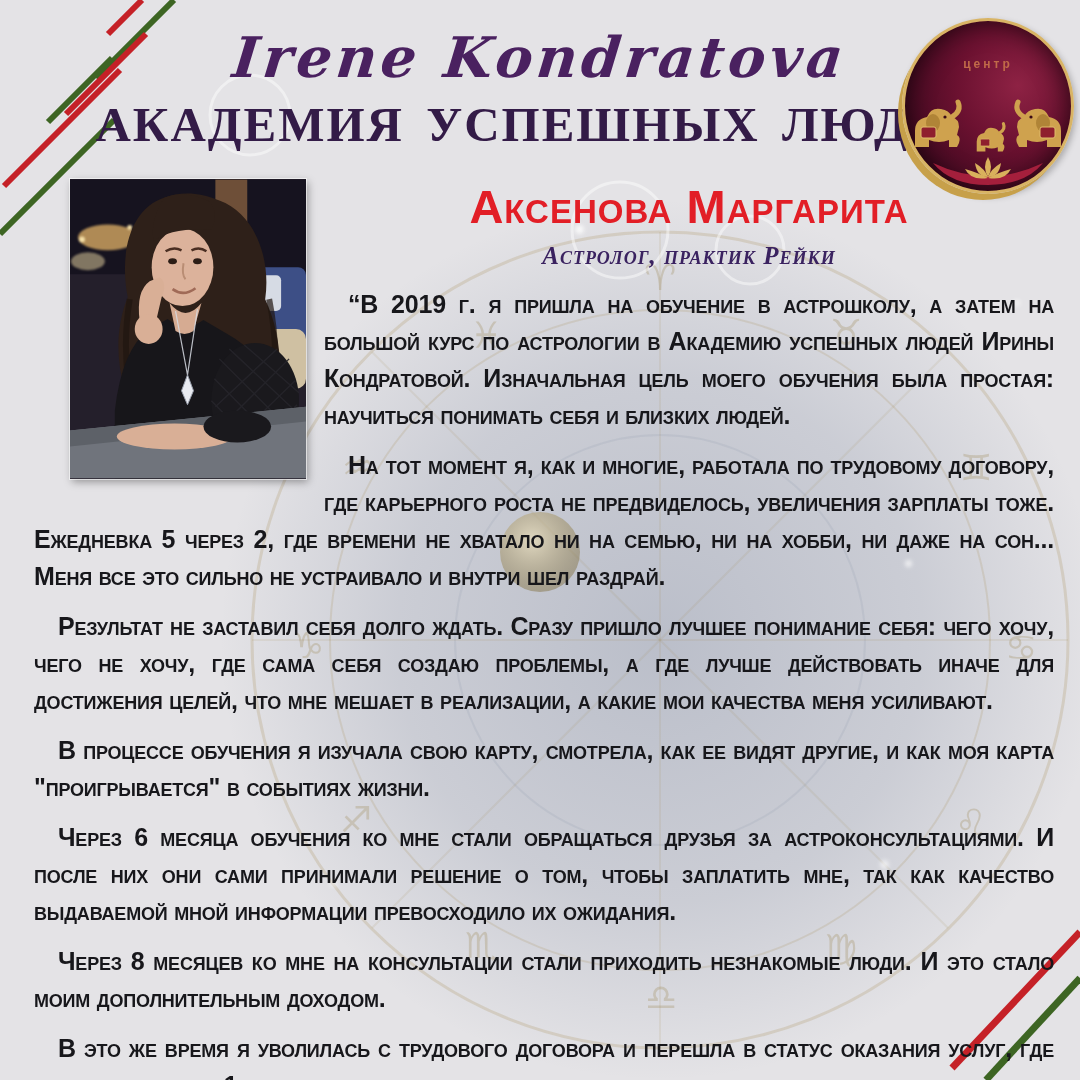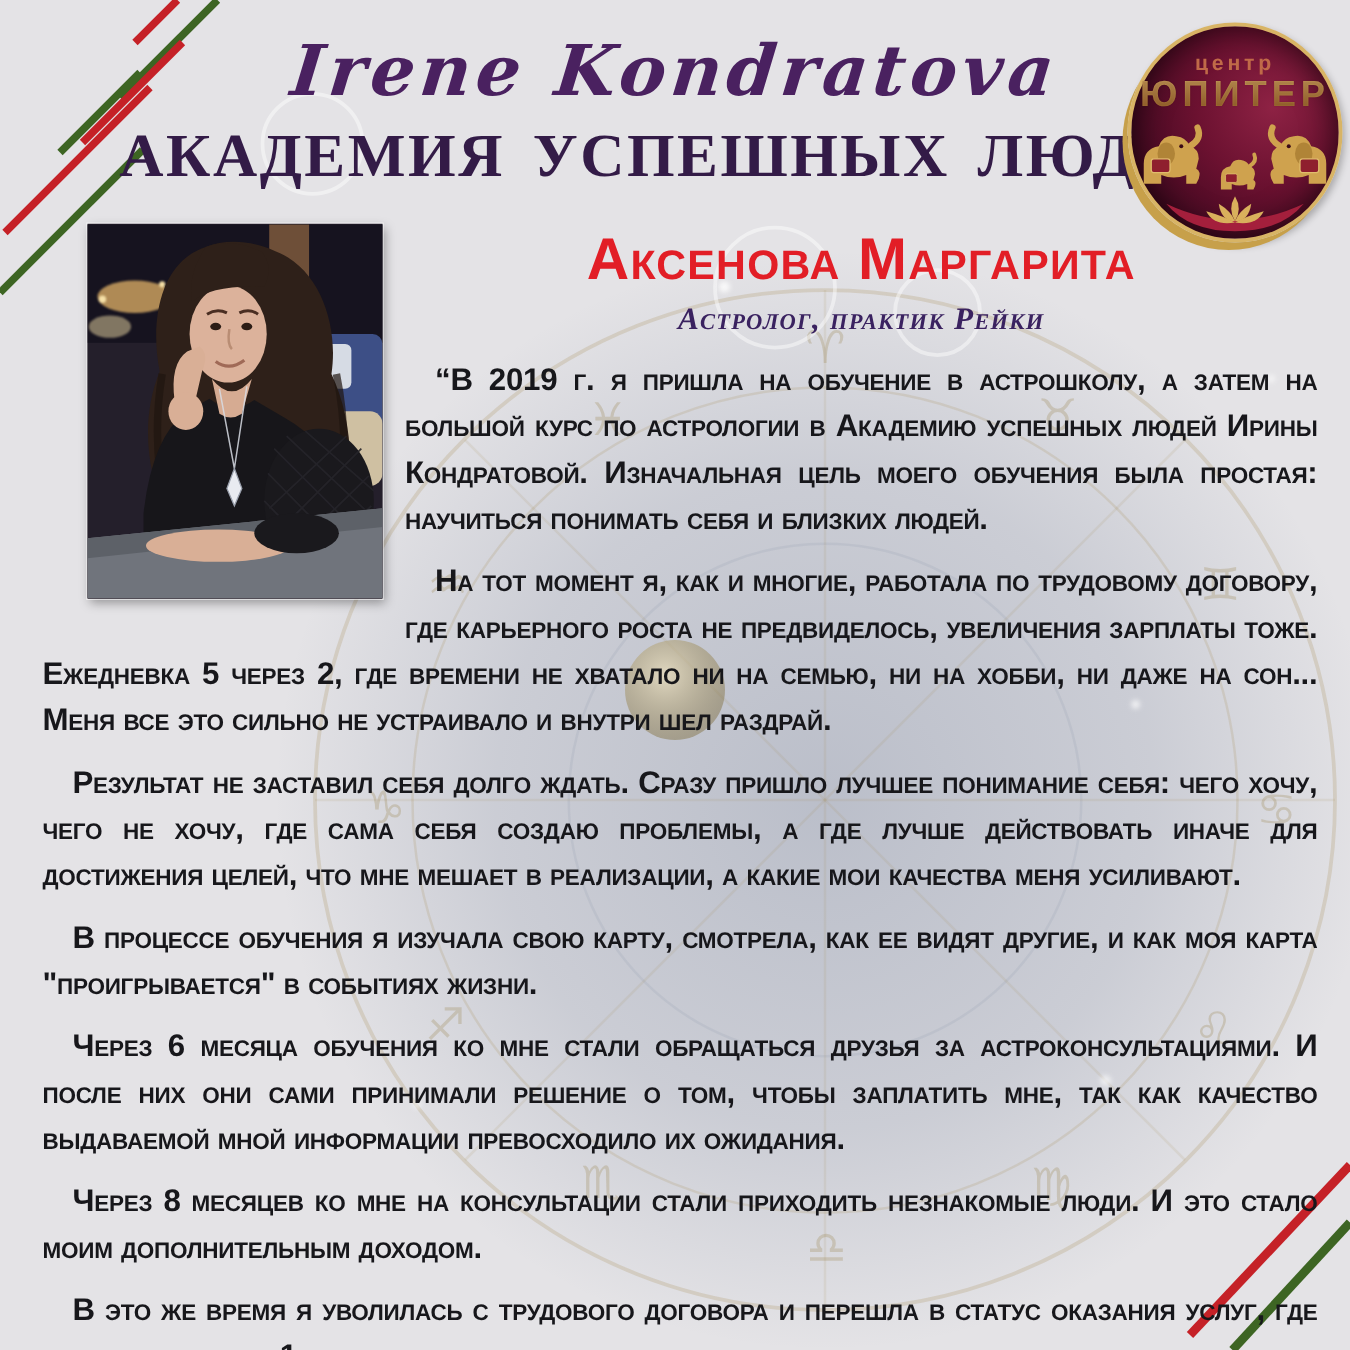--- a/index.html
+++ b/index.html
@@ -46,22 +46,22 @@
   
   .coin {
     position:absolute; top:18px; right:6px; z-index:4;
     width:172px; height:176px; border-radius:50%;
     background:radial-gradient(circle at 68% 38%, #8e2244 0%, #6b1130 40%, #470a22 72%, #2e0514 100%);
     border:3px solid #d8b465;
     box-shadow:-5px 7px 0 -1px #c7a04a, inset 0 0 26px rgba(0,0,0,.65), 2px 3px 6px rgba(0,0,0,.25);
     text-align:center;
   }
   .coin-center-label {
-    margin-top:20px;
-    font-size:17px; font-weight:700; letter-spacing:3px;
+    margin-top:36px;
+    font-size:12px; font-weight:700; letter-spacing:3px;
     color:#c06a48;
   }
   .coin-name {
     font-size:29px; font-weight:700; letter-spacing:4px;
     background:linear-gradient(#e8c069,#a87428);
     -webkit-background-clip:text; background-clip:text;
     -webkit-text-fill-color:transparent;
     text-shadow:0 0 1px rgba(60,10,20,.3);
     line-height:30px;
   }
@@ -180,21 +180,20 @@
   </g>
 </svg>
 
 <div class="header">
   <div class="signature">Irene Kondratova</div>
   <div class="academy">АКАДЕМИЯ УСПЕШНЫХ ЛЮДЕЙ</div>
 </div>
 
 <div class="coin">
   <div class="coin-center-label">центр</div>
-  <div class="coin-name">ЮПИТЕР</div>
   <svg class="coin-art" width="166" height="96" viewBox="0 0 166 96">
     <defs>
       <g id="eleph">
         <path d="M6,46 L6,30 Q6,18 18,16 Q22,6 32,8 Q40,9 43,16 Q50,18 50,26 L48,34 Q52,36 50,42 L48,46 L40,46 L40,39 Q30,43 20,39 L20,46 Z" fill="#cfa24e"></path>
         <path d="M43,16 Q53,10 49,1" fill="none" stroke="#cfa24e" stroke-width="5" stroke-linecap="round"></path>
         <ellipse cx="24" cy="22" rx="7" ry="9" fill="#b08437"></ellipse>
         <rect x="12" y="26" width="15" height="11" rx="2" fill="#8f1f2e" stroke="#e0bd6d" stroke-width="1"></rect>
         <circle cx="36" cy="16" r="1.6" fill="#3a0a16"></circle>
       </g>
     </defs>

